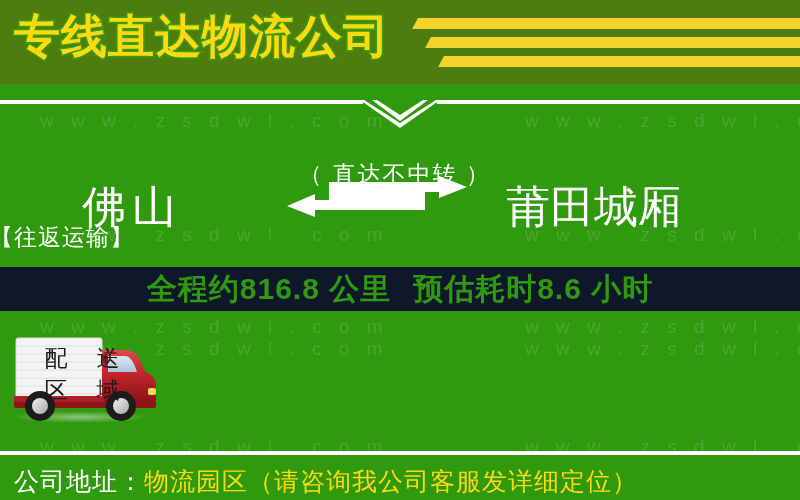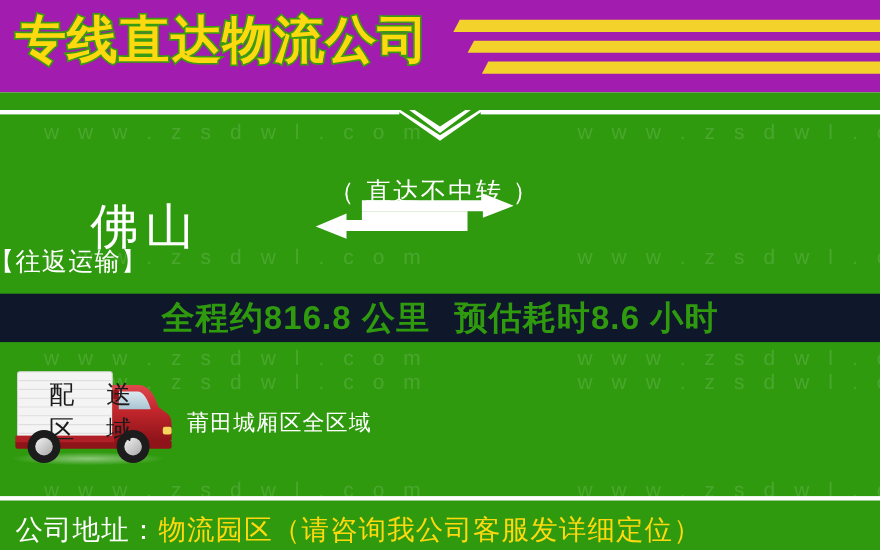--- a/index.html
+++ b/index.html
@@ -20,21 +20,21 @@
     height: 500px;
     background: #ffffff;
     overflow: hidden;
   }
 
   
   .header {
     position: absolute;
     left: 0; top: 0;
     width: 800px; height: 84px;
-    background: #a21caf;
+    background: #4d7c0f;
     overflow: hidden;
   }
   .header-title {
     position: absolute;
     left: 14px;
     top: 8px;
     font-size: 46px;
     font-weight: bold;
     line-height: 56px;
     letter-spacing: 1px;
@@ -268,20 +268,21 @@
       <div class="chev">
         <svg width="84" height="34" viewBox="0 0 84 34">
           <polygon points="2,3 6,3 42,26 78,3 82,3 42,31" fill="#ffffff"></polygon>
           <polygon points="14,3 19,3 42,18 65,3 70,3 42,24" fill="#ffffff"></polygon>
         </svg>
       </div>
     </div>
 
     <div class="city city-from">佛山</div>
 
+    <div class="city city-to">莆田城厢</div>
 
     <div class="mid-note">
       <span class="mid-inner">（ 直达不中转 ）</span>
     </div>
 
     <div class="arrow-box">
       <svg width="180" height="42" viewBox="0 0 180 42">
 
         <polygon points="42,6 152,6 152,0 180,11 152,22 152,16 42,16" fill="#ffffff"></polygon>
 
@@ -354,21 +355,20 @@
       </svg>
 
       <div class="truck-box-labels">
         <span>配</span>
         <span>送</span>
         <span>区</span>
         <span>域</span>
       </div>
     </div>
 
-    <div class="coverage">莆田城厢区全区域</div>
 
     <div class="bottom-rule"></div>
 
     <div class="footer">
       <span class="lbl">公司地址：</span><span class="addr">物流园区（请咨询我公司客服发详细定位）</span>
     </div>
 
   </div>
 </div>
 

